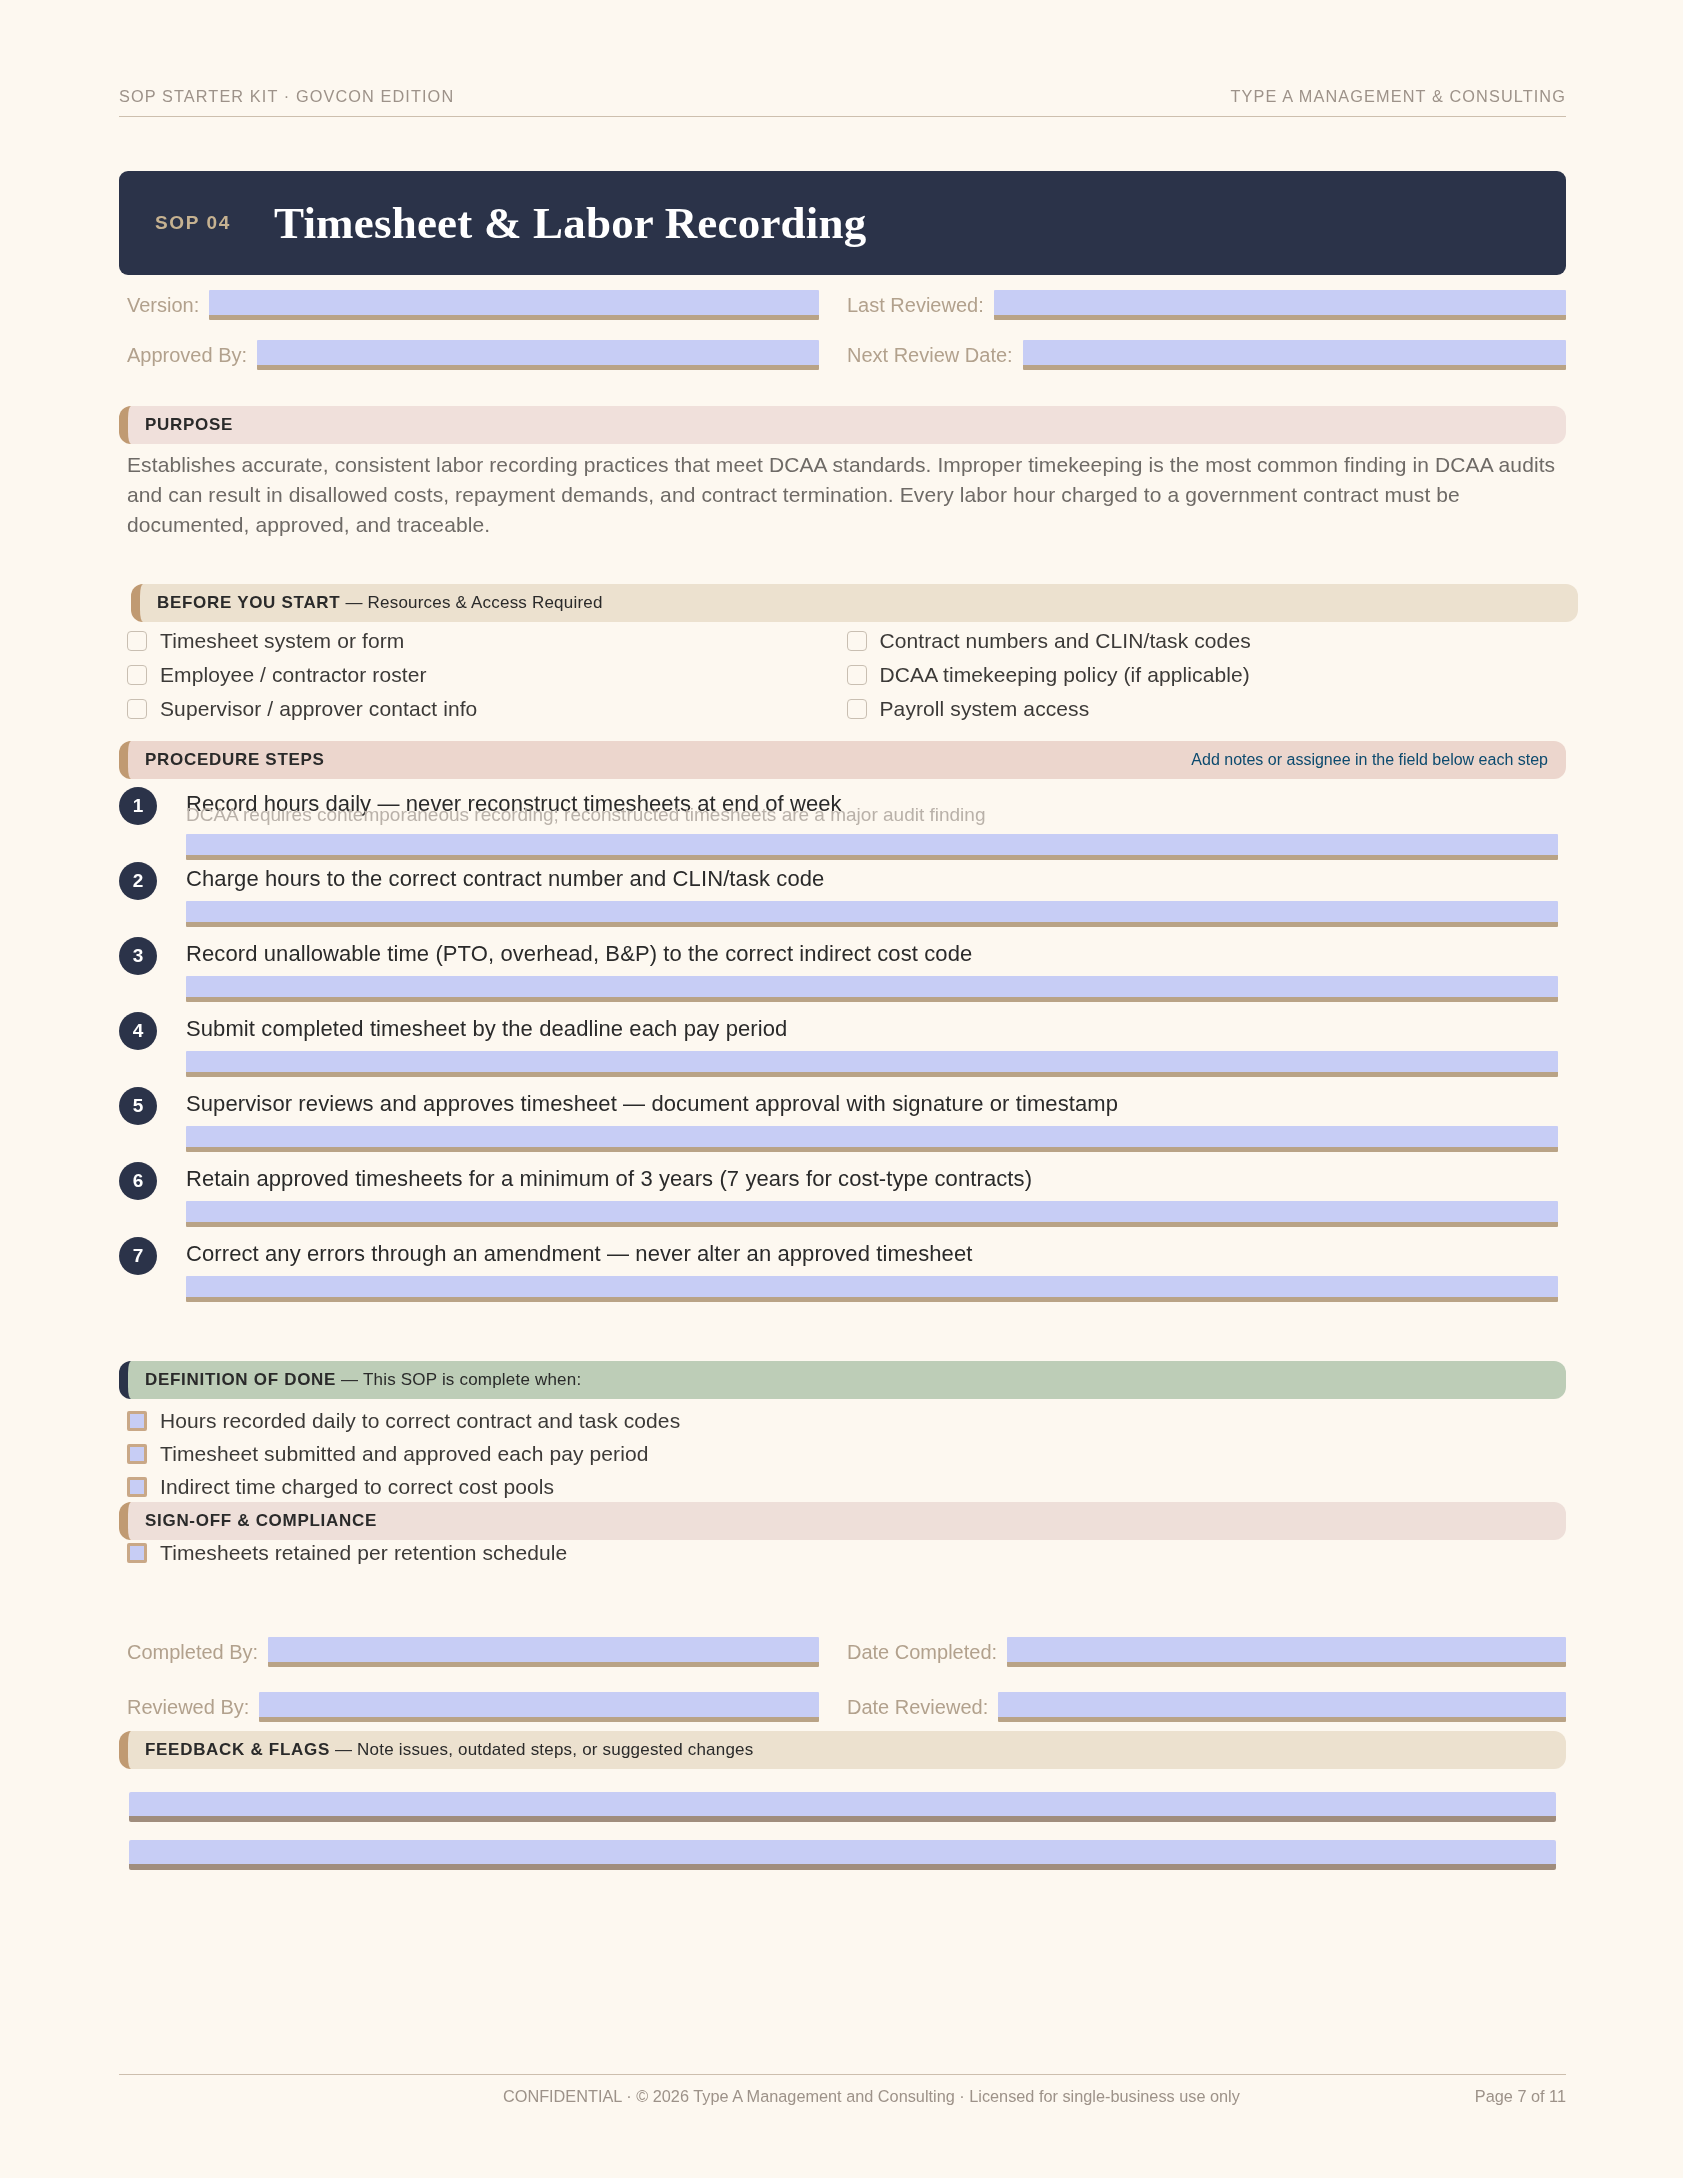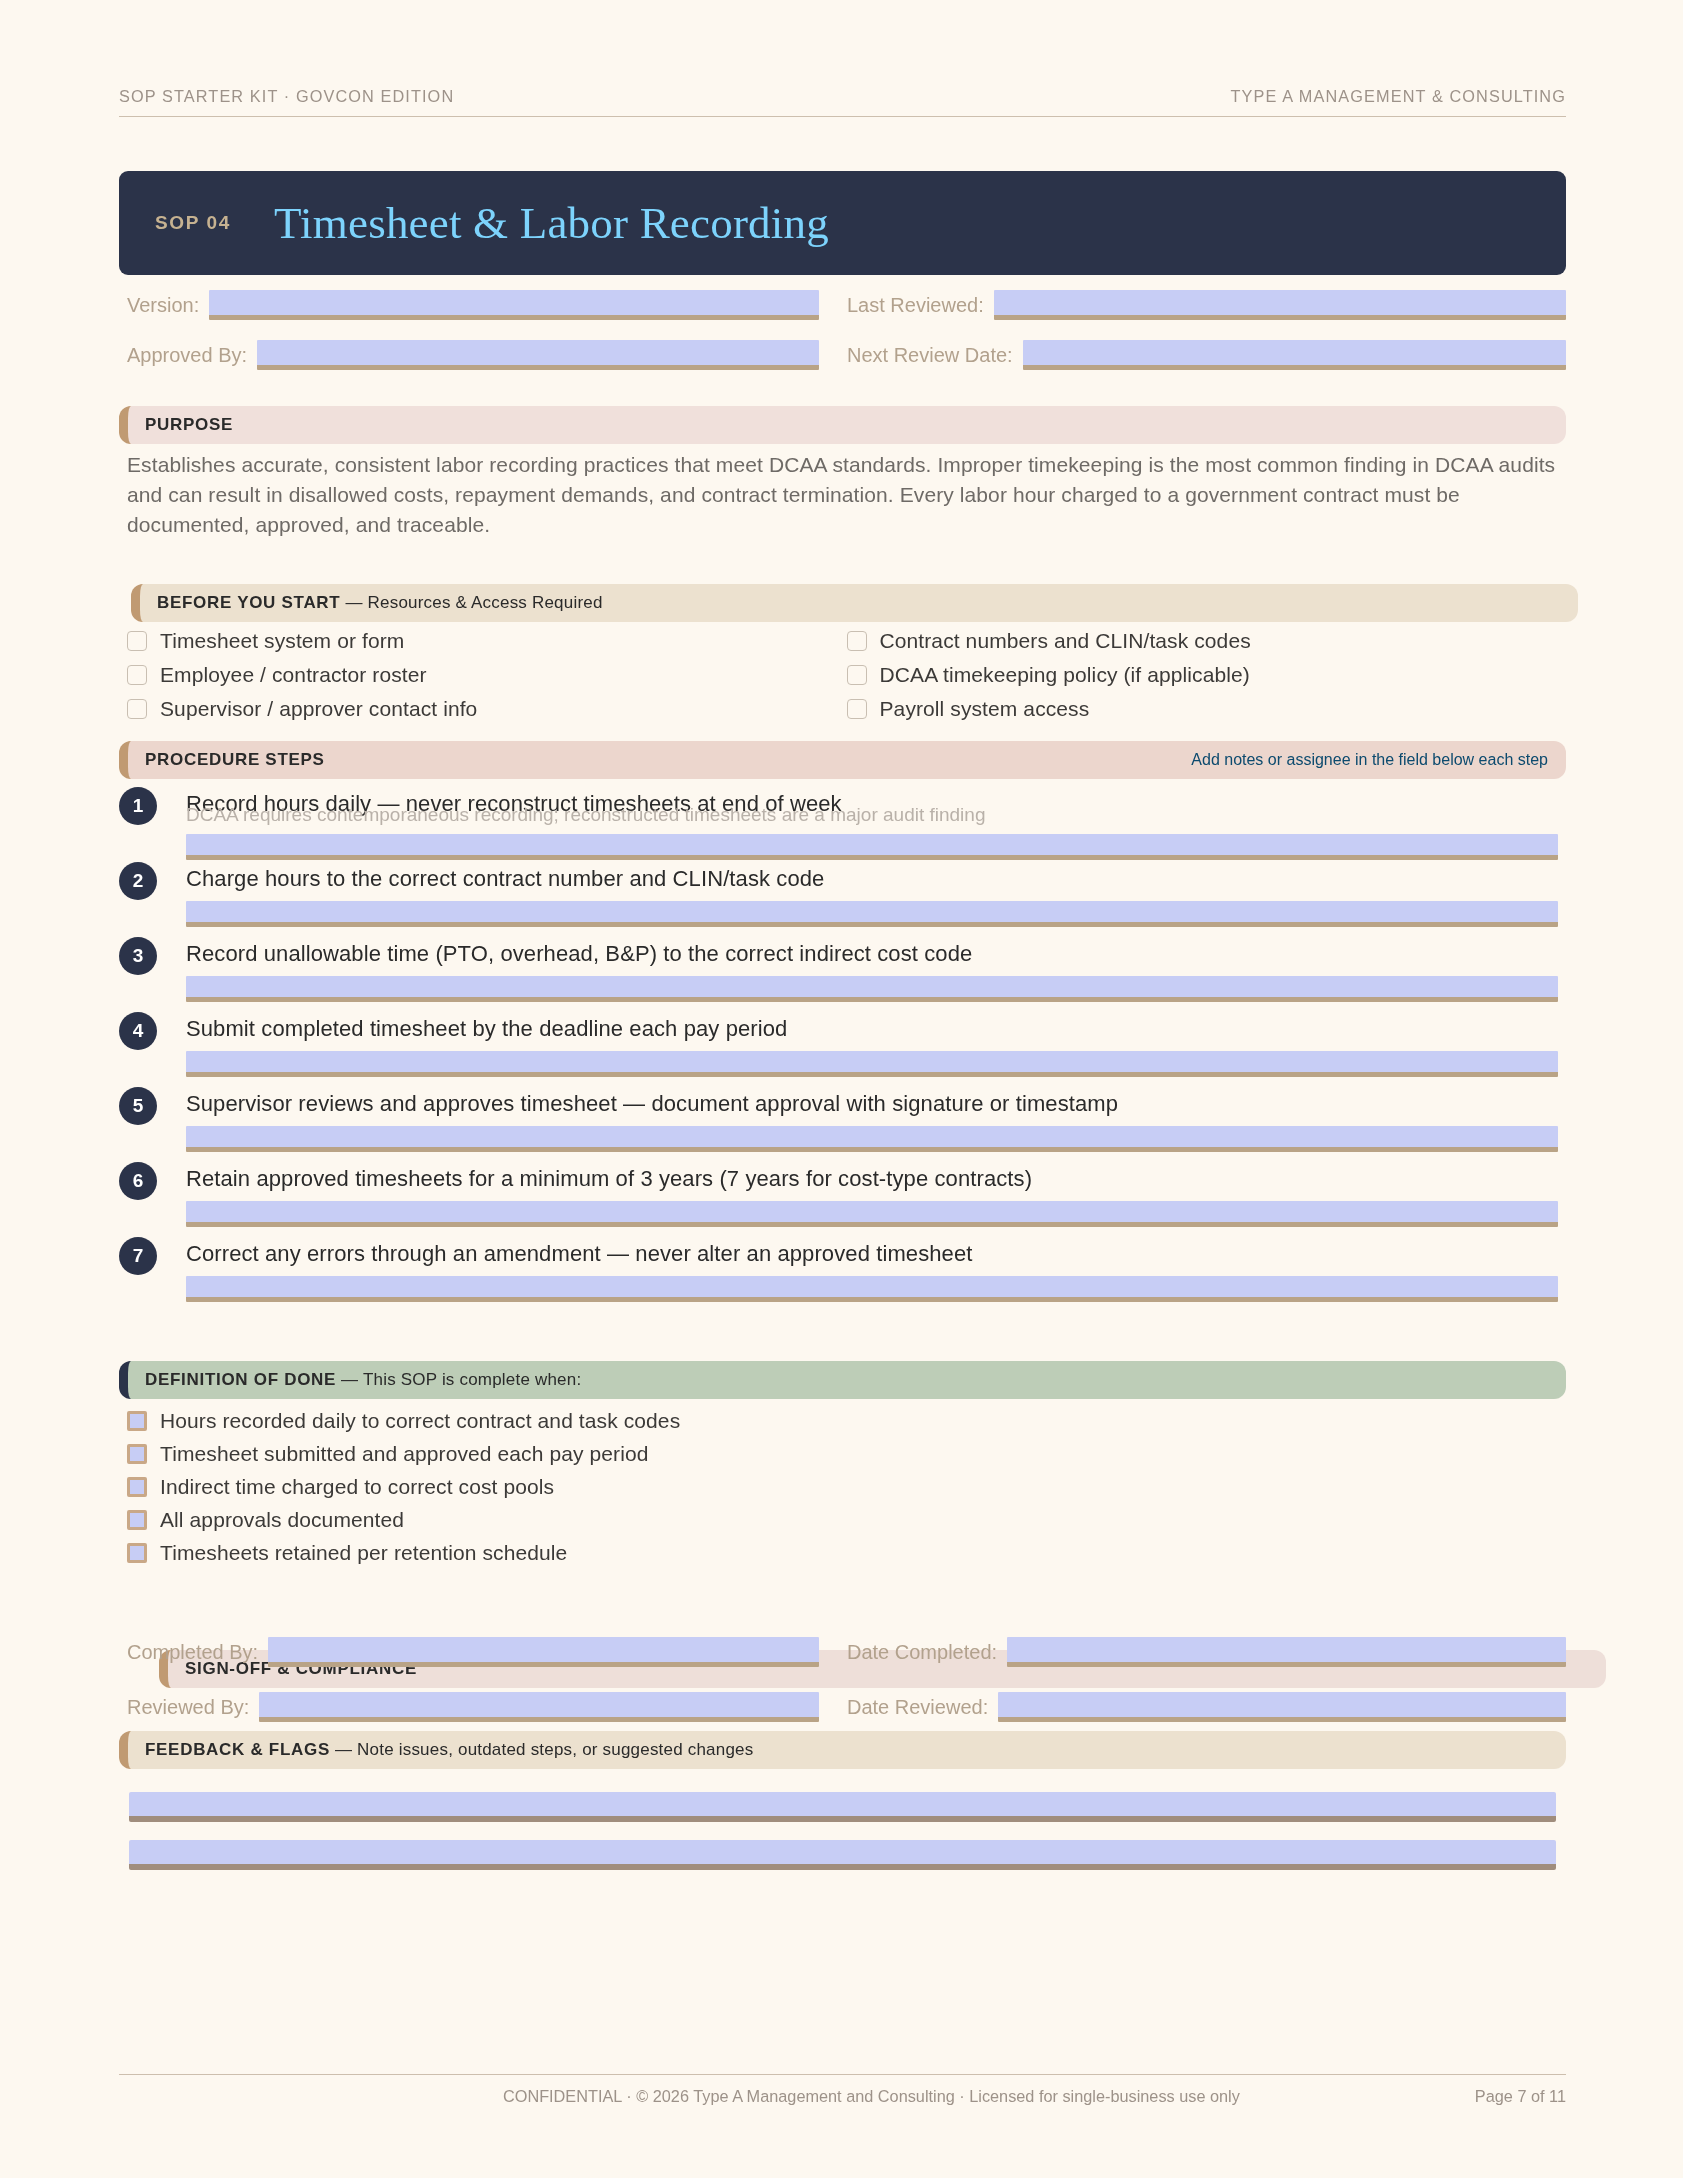--- a/index.html
+++ b/index.html
@@ -54,24 +54,24 @@
   .sop-num {
     color: #c6b291;
     font-size: 19px;
     letter-spacing: 1.6px;
     font-weight: 600;
     margin-left: 36px;
     width: 109px;
     flex: none;
   }
   .sop-title {
-    color: #7dd3fc;
+    color: #ffffff;
     font-family: "Liberation Serif", serif;
     font-size: 45px;
-    font-weight: 400;
+    font-weight: 700;
     letter-spacing: 0.2px;
     margin-left: 10px;
   }
 
   
   .meta {
     position: absolute;
     left: 127px;
     top: 283px;
     width: 1439px;
@@ -467,21 +467,21 @@
     <div class="chk-row">
       <span class="chk-box filled"></span>
       <span class="chk-label">All approvals documented</span>
     </div>
     <div class="chk-row">
       <span class="chk-box filled"></span>
       <span class="chk-label">Timesheets retained per retention schedule</span>
     </div>
   </div>
 
-  <div class="band blush" style="top:1650px;margin-left:40px;">
+  <div class="band blush" style="top:1502px;">
     <span class="band-title">SIGN-OFF &amp; COMPLIANCE</span>
   </div>
 
   <div class="signoff">
     <div class="meta-row">
       <div class="meta-cell left">
         <span class="meta-label">Completed By:</span>
         <span class="fieldbox"></span>
       </div>
       <div class="meta-cell">

